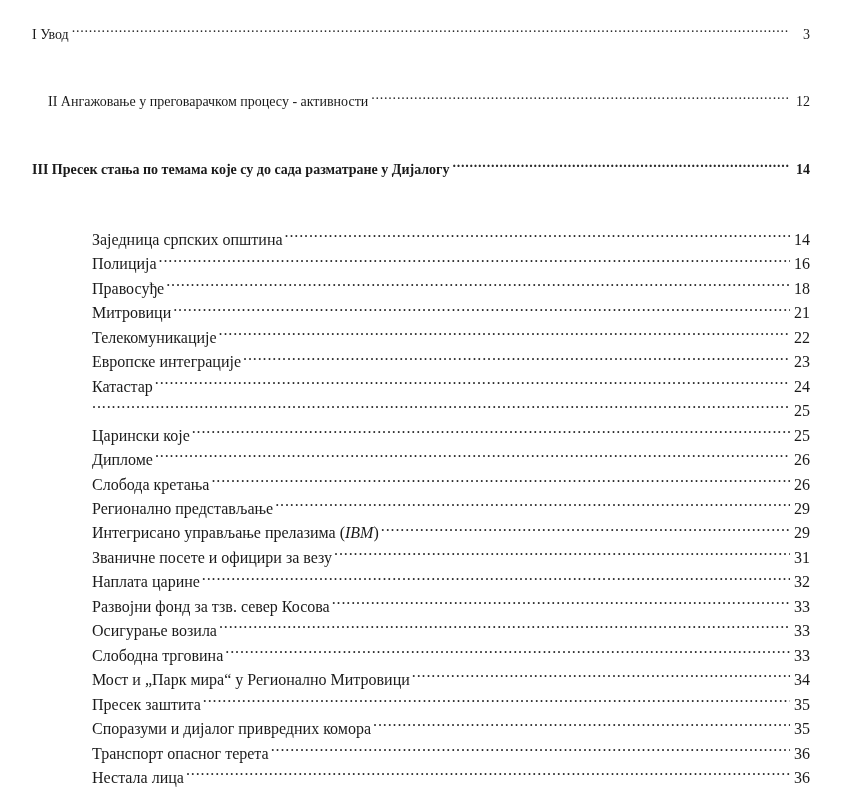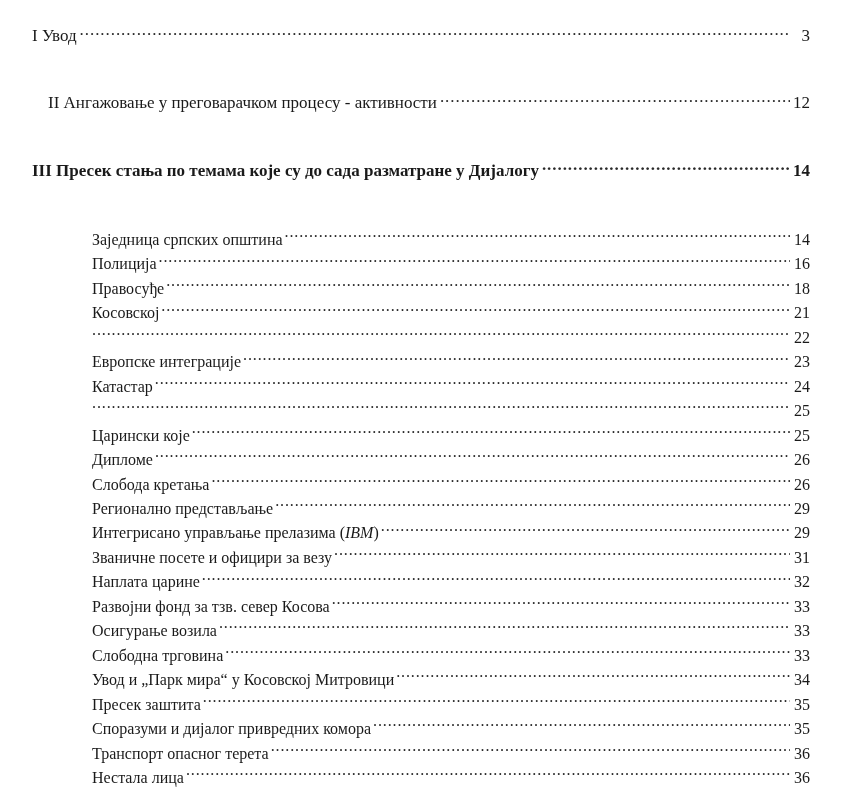--- a/index.html
+++ b/index.html
@@ -61,21 +61,21 @@
     font-variant-numeric: lining-nums;
   }
 
   
   .level1-block {
     position: absolute;
     left: 32px;
     right: 40px;
   }
   .level1 {
-    font-size: 17px;
+    font-size: 14px;
     line-height: 22px;
   }
   .level1 .toc-title { padding-right: 3px; }
   .level1 .toc-page-num { padding-left: 0px; min-width: 20px; }
 
   #chapter-1 { top: 24px; }
   #chapter-2 { top: 91px; margin-left: 16px; }
   #chapter-3 { top: 159px; font-weight: bold; }
 
   
@@ -133,25 +133,26 @@
         <span class="toc-title">Полиција</span>
         <span class="toc-leader"></span>
         <span class="toc-page-num">16</span>
       </div>
       <div class="toc-row level2">
         <span class="toc-title">Правосуђе</span>
         <span class="toc-leader"></span>
         <span class="toc-page-num">18</span>
       </div>
       <div class="toc-row level2">
-        <span class="toc-title">Косовској</span>
+        <span class="toc-title">Митровици</span>
         <span class="toc-leader"></span>
         <span class="toc-page-num">21</span>
       </div>
       <div class="toc-row level2">
+        <span class="toc-title">Телекомуникације</span>
         <span class="toc-leader"></span>
         <span class="toc-page-num">22</span>
       </div>
       <div class="toc-row level2">
         <span class="toc-title">Европске интеграције</span>
         <span class="toc-leader"></span>
         <span class="toc-page-num">23</span>
       </div>
       <div class="toc-row level2">
         <span class="toc-title">Катастар</span>
@@ -206,21 +207,21 @@
         <span class="toc-title">Осигурање возила</span>
         <span class="toc-leader"></span>
         <span class="toc-page-num">33</span>
       </div>
       <div class="toc-row level2">
         <span class="toc-title">Слободна трговина</span>
         <span class="toc-leader"></span>
         <span class="toc-page-num">33</span>
       </div>
       <div class="toc-row level2">
-        <span class="toc-title">Увод и „Парк мира“ у Косовској Митровици</span>
+        <span class="toc-title">Мост и „Парк мира“ у Регионално Митровици</span>
         <span class="toc-leader"></span>
         <span class="toc-page-num">34</span>
       </div>
       <div class="toc-row level2">
         <span class="toc-title">Пресек заштита</span>
         <span class="toc-leader"></span>
         <span class="toc-page-num">35</span>
       </div>
       <div class="toc-row level2">
         <span class="toc-title">Споразуми и дијалог привредних комора</span>

